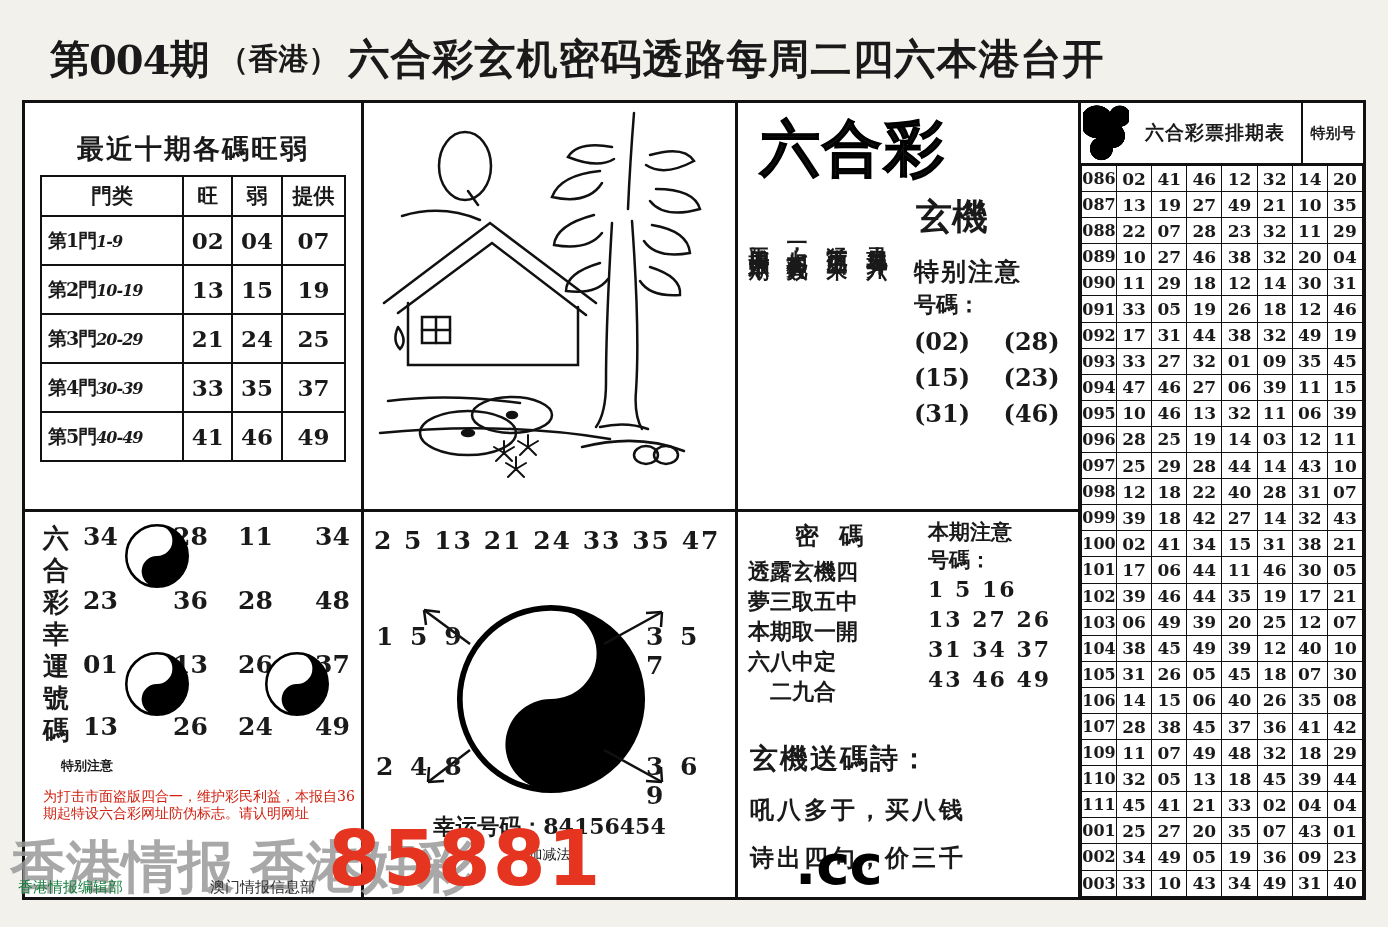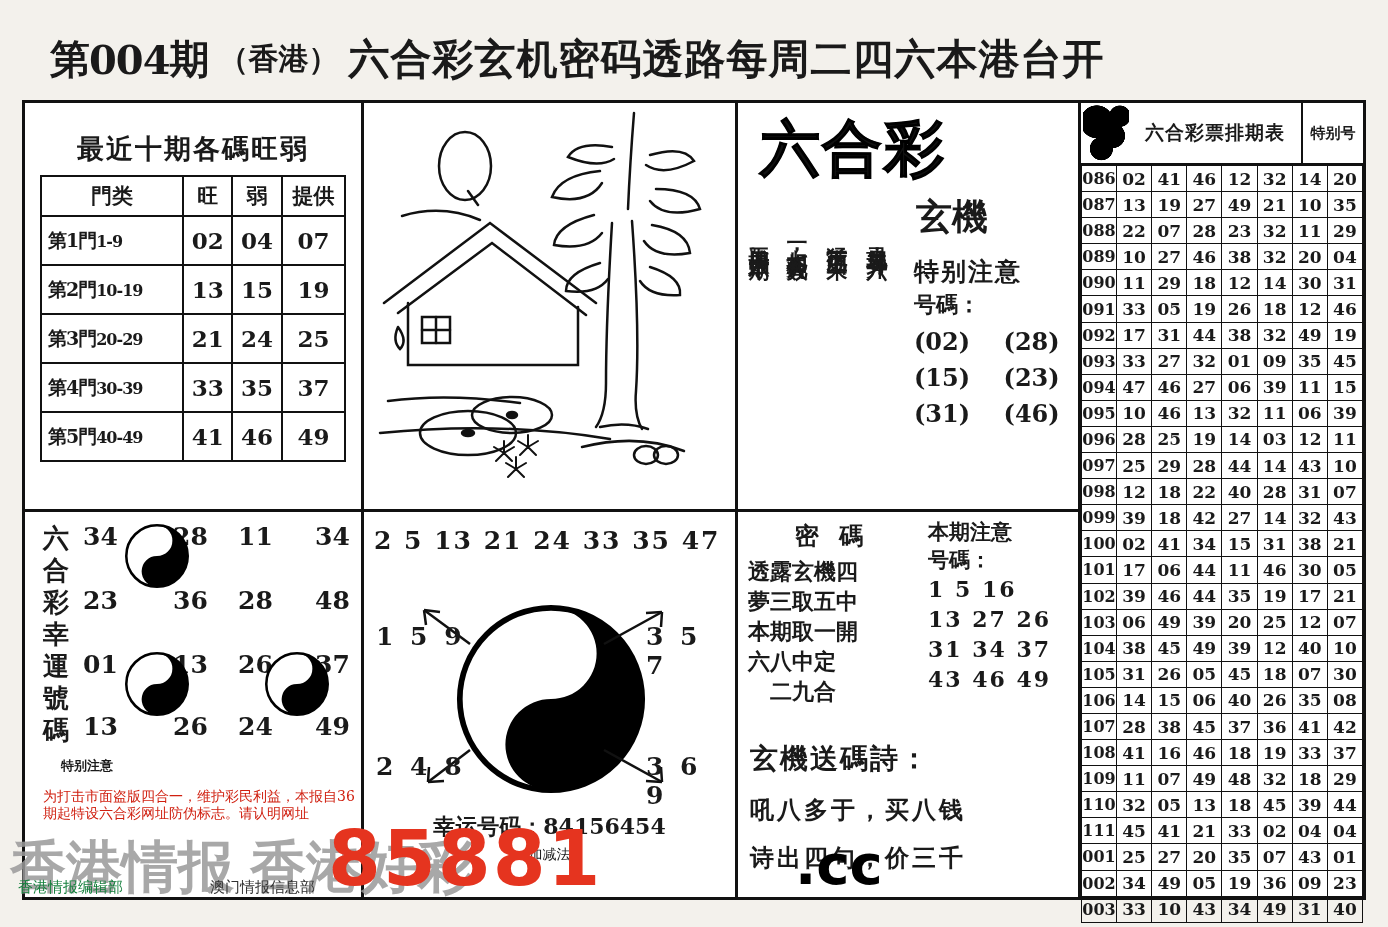--- a/index.html
+++ b/index.html
@@ -44,21 +44,21 @@
   }
   table.wang{
     border-collapse:collapse;margin:0 auto;width:306px;
     font-family:"DejaVu Serif","Liberation Serif",serif;
   }
   table.wang th,table.wang td{
     border:2px solid #111;text-align:center;height:45px;font-size:23px;font-weight:bold;
   }
   table.wang th{font-size:21px;height:36px;}
   table.wang td.lbl{font-size:19px;text-align:left;padding-left:6px;letter-spacing:-1px;}
-  table.wang td.lbl .rng{font-size:16px;}
+  table.wang td.lbl .rng{font-size:16px;font-style:italic;}
 
   
   .col1-bot{position:absolute;left:0;top:409px;width:336px;height:388px;}
   .lucky-label{
     position:absolute;left:8px;top:10px;width:46px;
     font-family:"DejaVu Serif","Liberation Serif",serif;
     font-weight:bold;font-size:26px;line-height:32px;text-align:center;
   }
   .lucky-grid{
     position:absolute;left:58px;top:10px;width:272px;height:230px;
@@ -691,30 +691,20 @@
               <td class="issue">107</td>
               <td>28</td>
               <td>38</td>
               <td>45</td>
               <td>37</td>
               <td>36</td>
               <td>41</td>
               <td>42</td>
             </tr>
             <tr>
-              <td class="issue">108</td>
-              <td>41</td>
-              <td>16</td>
-              <td>46</td>
-              <td>18</td>
-              <td>19</td>
-              <td>33</td>
-              <td>37</td>
-            </tr>
-            <tr>
               <td class="issue">109</td>
               <td>11</td>
               <td>07</td>
               <td>49</td>
               <td>48</td>
               <td>32</td>
               <td>18</td>
               <td>29</td>
             </tr>
             <tr>

